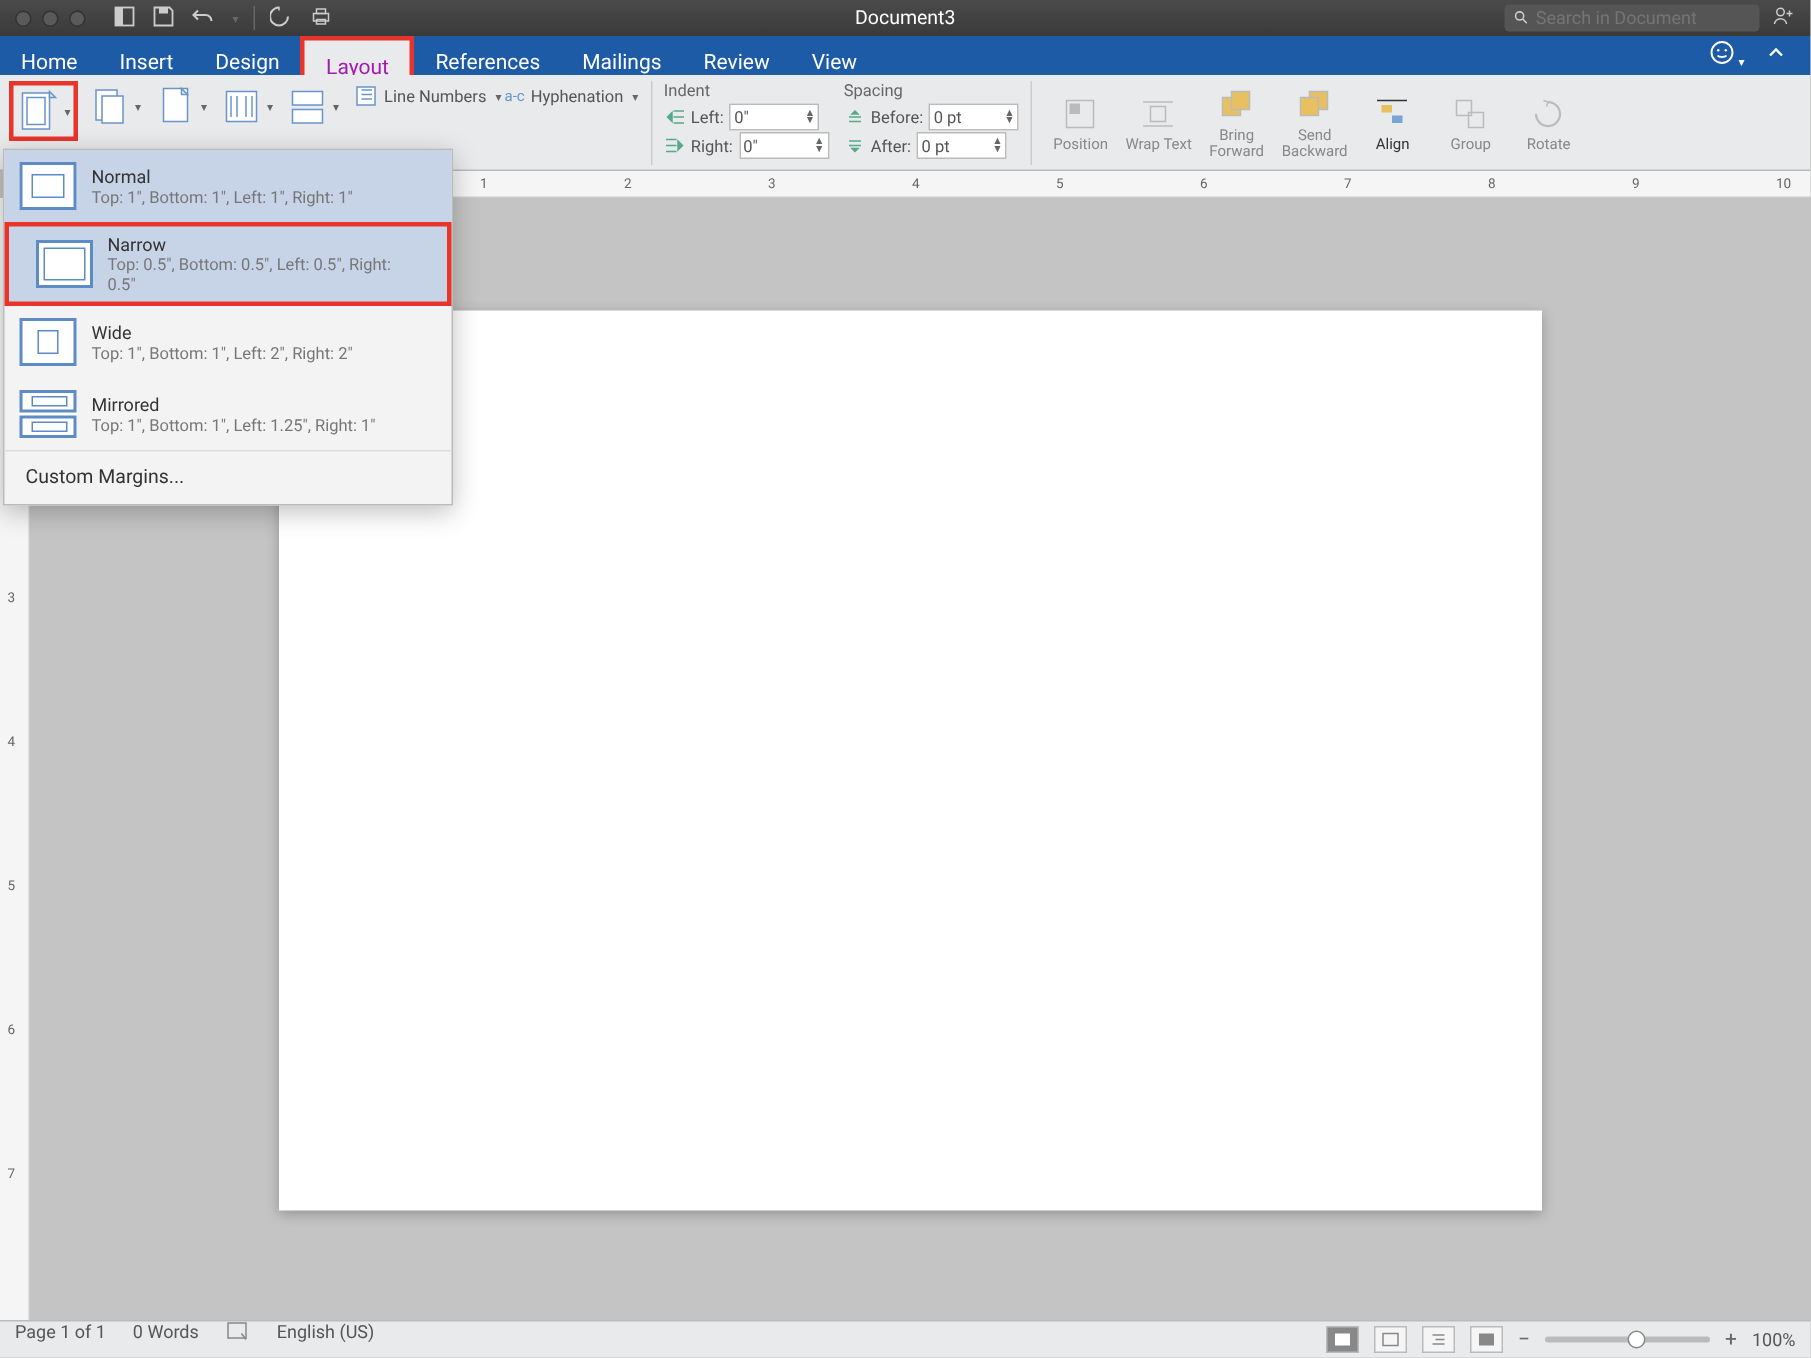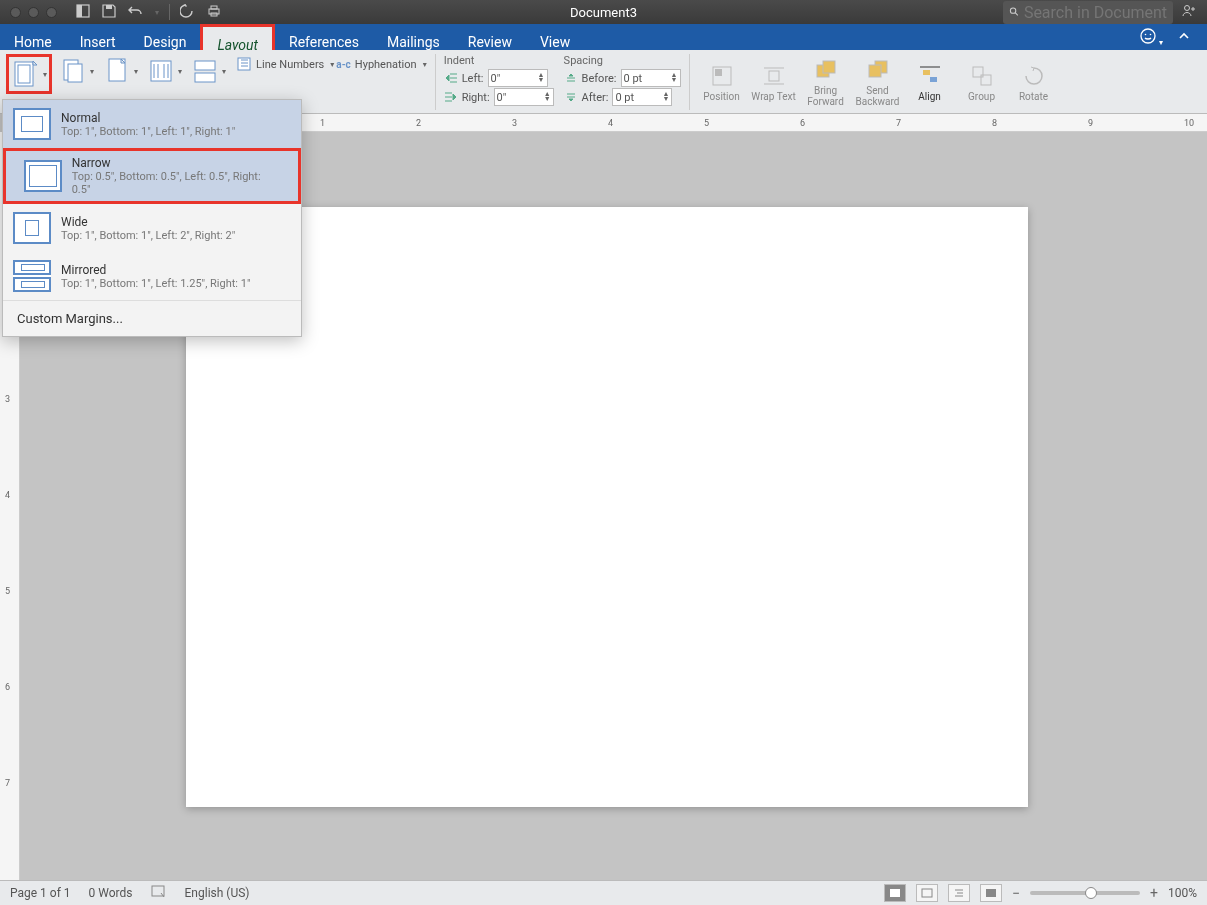--- a/index.html
+++ b/index.html
@@ -6,24 +6,24 @@
 html,body { width:1207px; height:905px; overflow:hidden; background:#c4c4c4; }
 .titlebar { height:24px; background:linear-gradient(#4a4a4a,#3a3a3a); display:flex; align-items:center; color:#ddd; font-size:12px; position:relative; }
 .traffic { display:flex; gap:7px; padding-left:10px; }
 .tl { width:11px; height:11px; border-radius:50%; background:#5a5a5a; border:1px solid #333; }
 .qat { display:flex; gap:10px; margin-left:18px; align-items:center; }
 .qat svg { width:16px; height:16px; }
 .qsep { width:1px; height:16px; background:#666; }
 .doc-title { position:absolute; left:50%; transform:translateX(-50%); color:#fff; font-size:13px; }
 .title-right { margin-left:auto; display:flex; align-items:center; gap:8px; padding-right:10px; }
 .search-box { background:#555; border-radius:3px; padding:2px 6px; display:flex; align-items:center; gap:4px; width:170px; }
-.search-box input { background:transparent; border:none; color:#ccc; font-size:16px; outline:none; width:100%; }
+.search-box input { background:transparent; border:none; color:#ccc; font-size:12px; outline:none; width:100%; }
 .menubar { height:26px; background:#1e5ba6; display:flex; align-items:stretch; color:#fff; font-size:14px; position:relative; }
 .menutab { padding:18px 14px; display:flex; align-items:center; cursor:pointer; }
-.menutab.active { background:#e8eaec; color:#14532d;font-style:italic; }
+.menutab.active { background:#e8eaec; color:#a21caf; }
 .layout-hl { border:3px solid #e8342b; }
 .menu-right { margin-left:auto; display:flex; align-items:center; gap:14px; padding-right:16px; }
 .ribbon { height:64px; background:#e8eaec; border-bottom:1px solid #bbb; display:flex; align-items:flex-start; padding:4px 6px; gap:4px; font-size:11px; color:#555; position:relative; overflow:visible; }
 .rbtn { display:flex; align-items:center; justify-content:center; padding:2px; }
 .rbtn svg { display:block; }
 .small-row { display:flex; align-items:center; gap:4px; height:20px; }
 .margins-hl { border:3px solid #e8342b; padding:2px; }
 .indent-box { font-size:11px; }
 .indent-box .hdr { color:#666; text-align:left; font-size:11px; margin-bottom:2px;}
 .ind-row { display:flex; align-items:center; gap:4px; margin:1px 0;}
@@ -48,21 +48,21 @@
 .mm-icon.normal::after{content:"";position:absolute;inset:6px;border:1px solid #5c8bc6;}
 .mm-icon.narrow::after{content:"";position:absolute;inset:3px;border:1px solid #5c8bc6;}
 .mm-icon.moderate::after{content:"";position:absolute;top:6px;bottom:6px;left:4px;right:4px;border:1px solid #5c8bc6;}
 .mm-icon.wide::after{content:"";position:absolute;top:6px;bottom:6px;left:10px;right:10px;border:1px solid #5c8bc6;}
 .mm-icon.mirrored{display:flex;flex-direction:column;gap:2px;border:none;}
 .mm-icon.mirrored .half{flex:1;border:2px solid #5c8bc6;position:relative;}
 .mm-icon.mirrored .half::after{content:"";position:absolute;inset:2px 4px 2px 6px;border:1px solid #5c8bc6;}
 .mm-text .t1 { font-size:12px; color:#333;}
 .mm-text .t2 { font-size:11px; color:#777;}
 .mm-custom { padding:10px 14px; font-size:13px; color:#333; border-top:1px solid #ddd;}
-.statusbar { position:absolute; bottom:0; left:0; right:0; height:25px; background:#e8eaec; border-top:1px solid #bbb; display:flex; align-items:center; font-size:12px; color:#555; padding:0 10px; gap:18px;}
+.statusbar { position:absolute; bottom:0; left:0; right:0; height:25px; background:#e8eaec; border-top:1px solid #bbb; display:flex; font-size:12px; color:#555; padding:0 10px; gap:18px;}
 .status-right { margin-left:auto; display:flex; align-items:center; gap:10px;}
 .zoom-slider { width:110px; height:4px; background:#bbb; border-radius:2px; position:relative;}
 .zoom-slider .thumb{ position:absolute; top:-4px; left:50%; width:12px;height:12px;border-radius:50%; background:#fff;border:1px solid #888;}
 .viewbtn{width:22px;height:18px;border:1px solid #bbb;background:#f5f5f5;display:flex;align-items:center;justify-content:center;}
 .caret{font-size:8px;color:#666;margin-left:2px;}
 </style>
 </head>
 <body>
 
 <div class="titlebar">
@@ -180,21 +180,21 @@
       <svg width="16" height="16" viewBox="0 0 16 16">
           <rect x="2" y="2" width="12" height="12" fill="#fff" stroke="#6a94c8"></rect>
           <line x1="5" y1="4" x2="12" y2="4" stroke="#6a94c8"></line>
           <line x1="5" y1="7" x2="12" y2="7" stroke="#6a94c8"></line>
           <line x1="5" y1="10" x2="12" y2="10" stroke="#6a94c8"></line>
         </svg>
       <span>Line Numbers</span>
         <span class="caret">▾</span>
     </div>
     <div class="small-row">
-      <span style="font-weight:bold;color:#6a94c8;font-size:10px">a-c</span>
+      <span style="font-weight:normal;color:#6a94c8;font-size:10px">a-c</span>
       <span>Hyphenation</span>
         <span class="caret">▾</span>
     </div>
   </div>
   <div class="sep-v"></div>
   <div class="indent-box">
     <div class="hdr">Indent</div>
     <div class="ind-row">
       <svg width="14" height="12">
           <path d="M2 6l3-3v6zM6 2h7M6 6h7M6 10h7" stroke="#5a8" fill="#5a8"></path>

